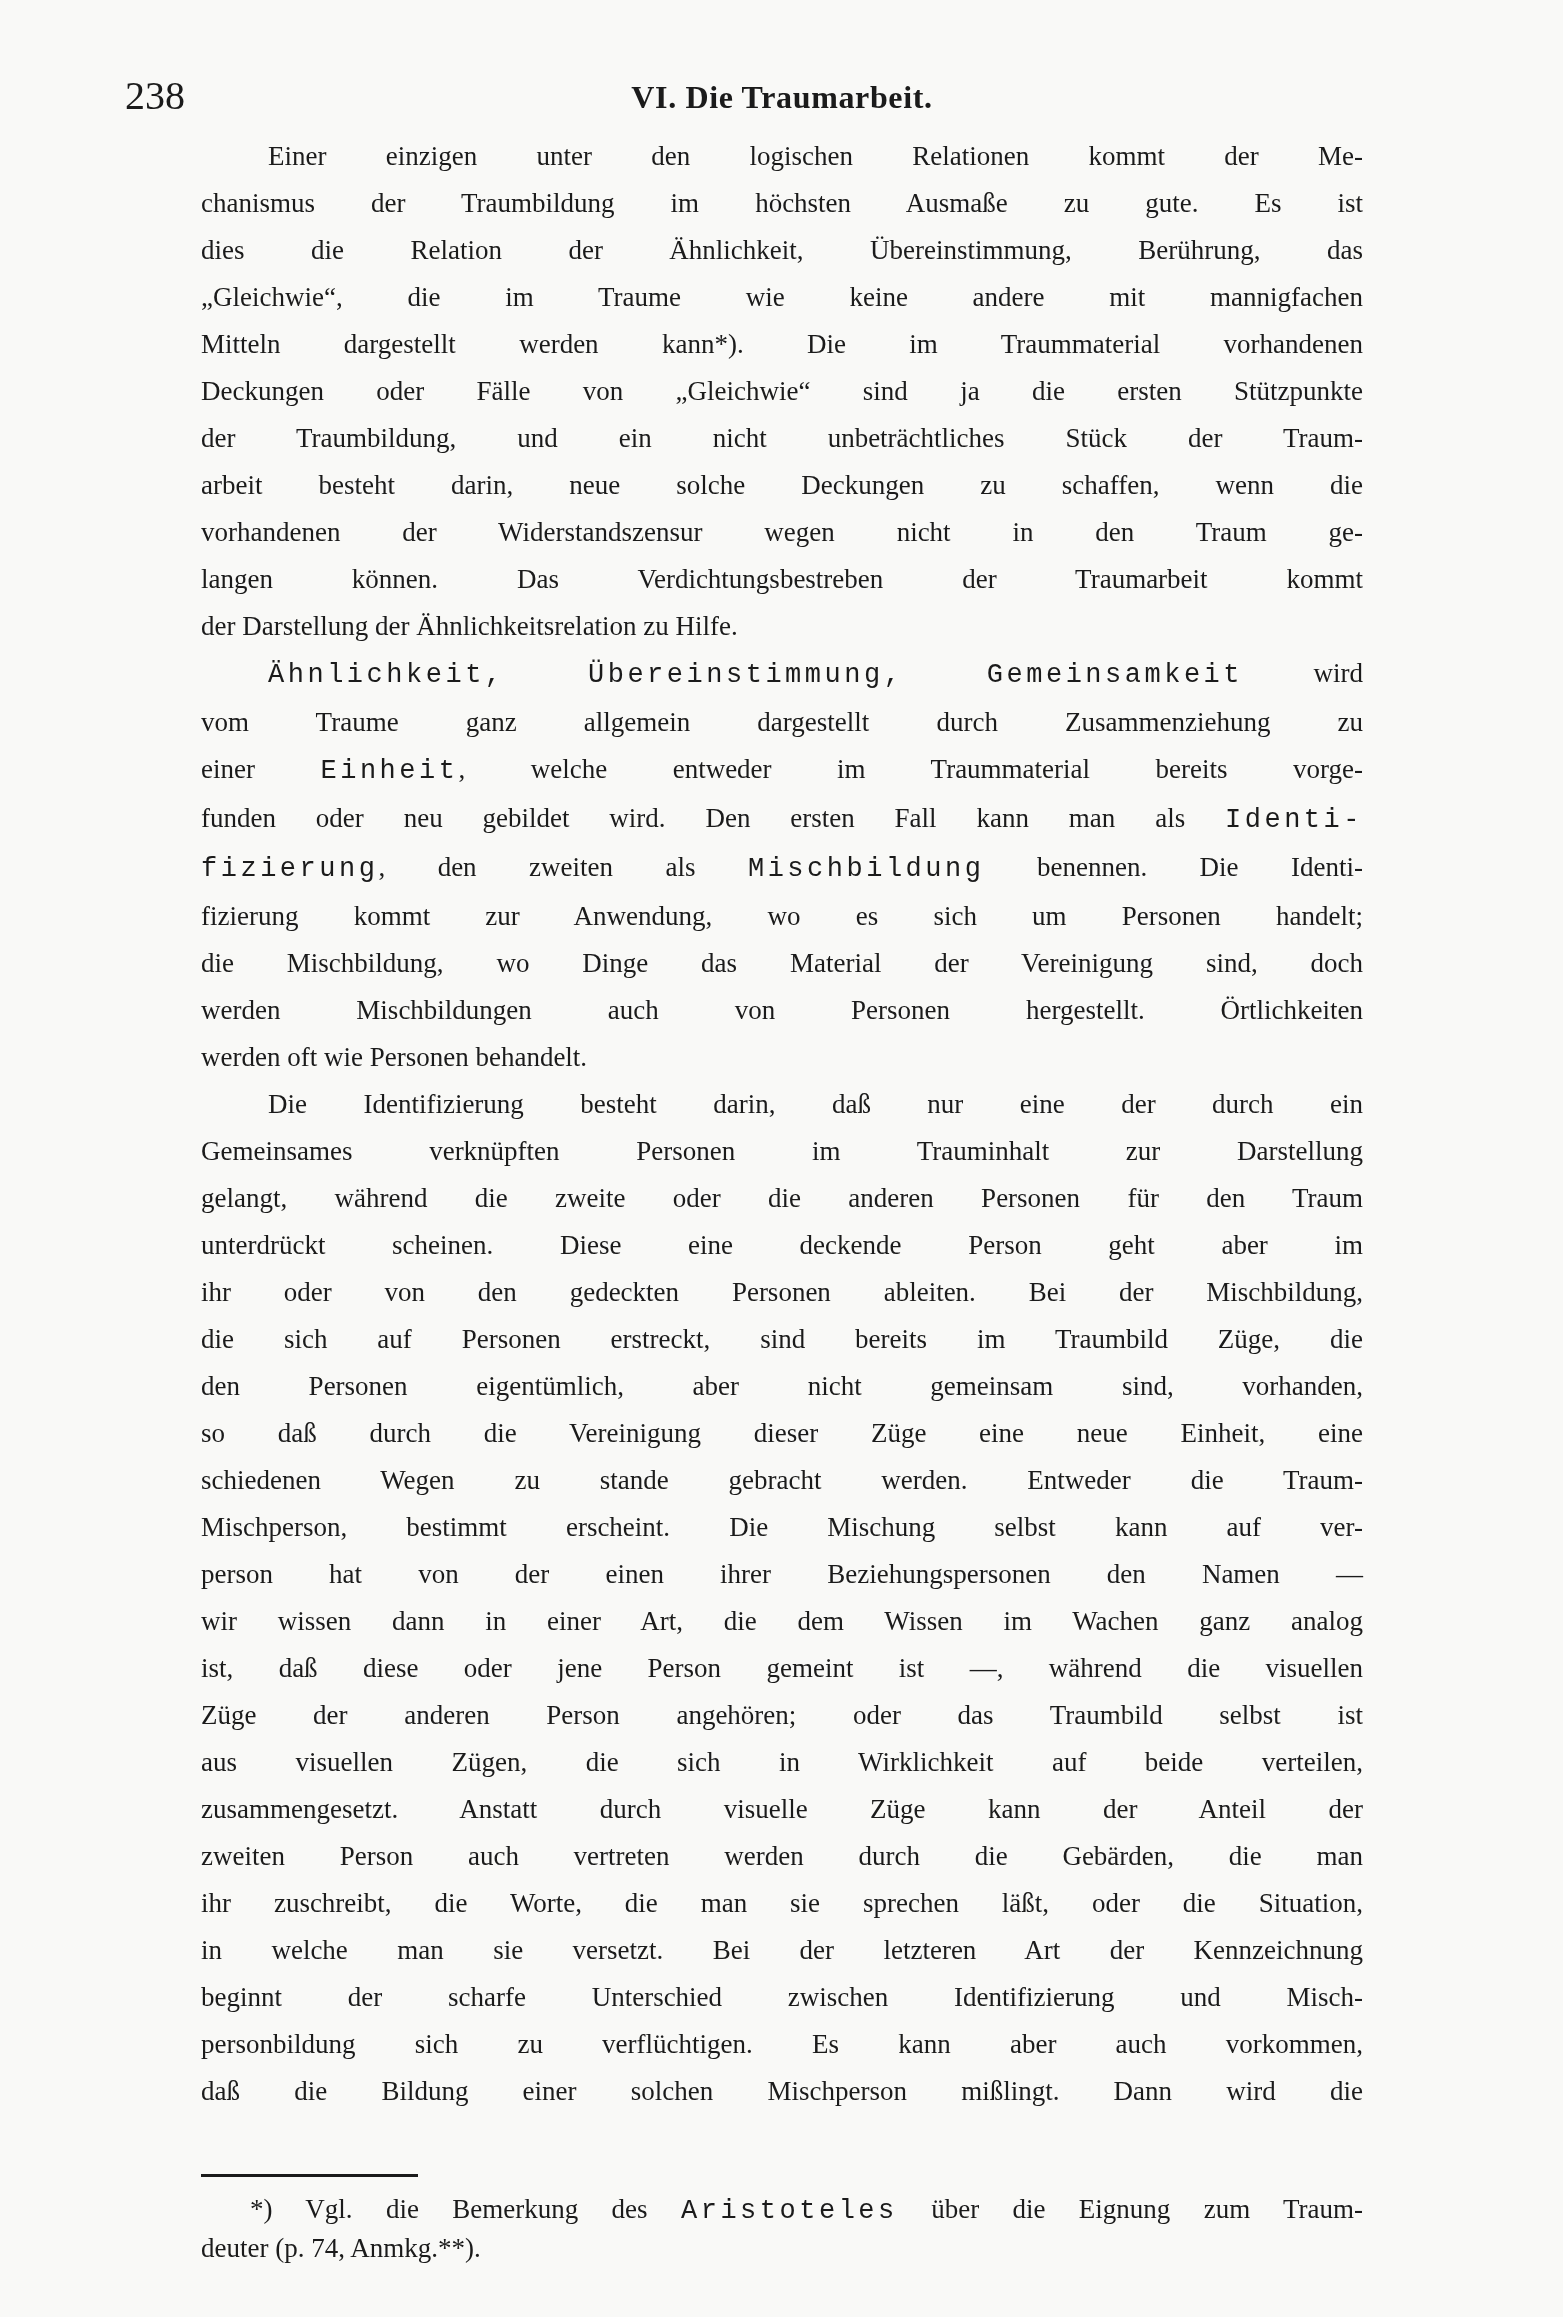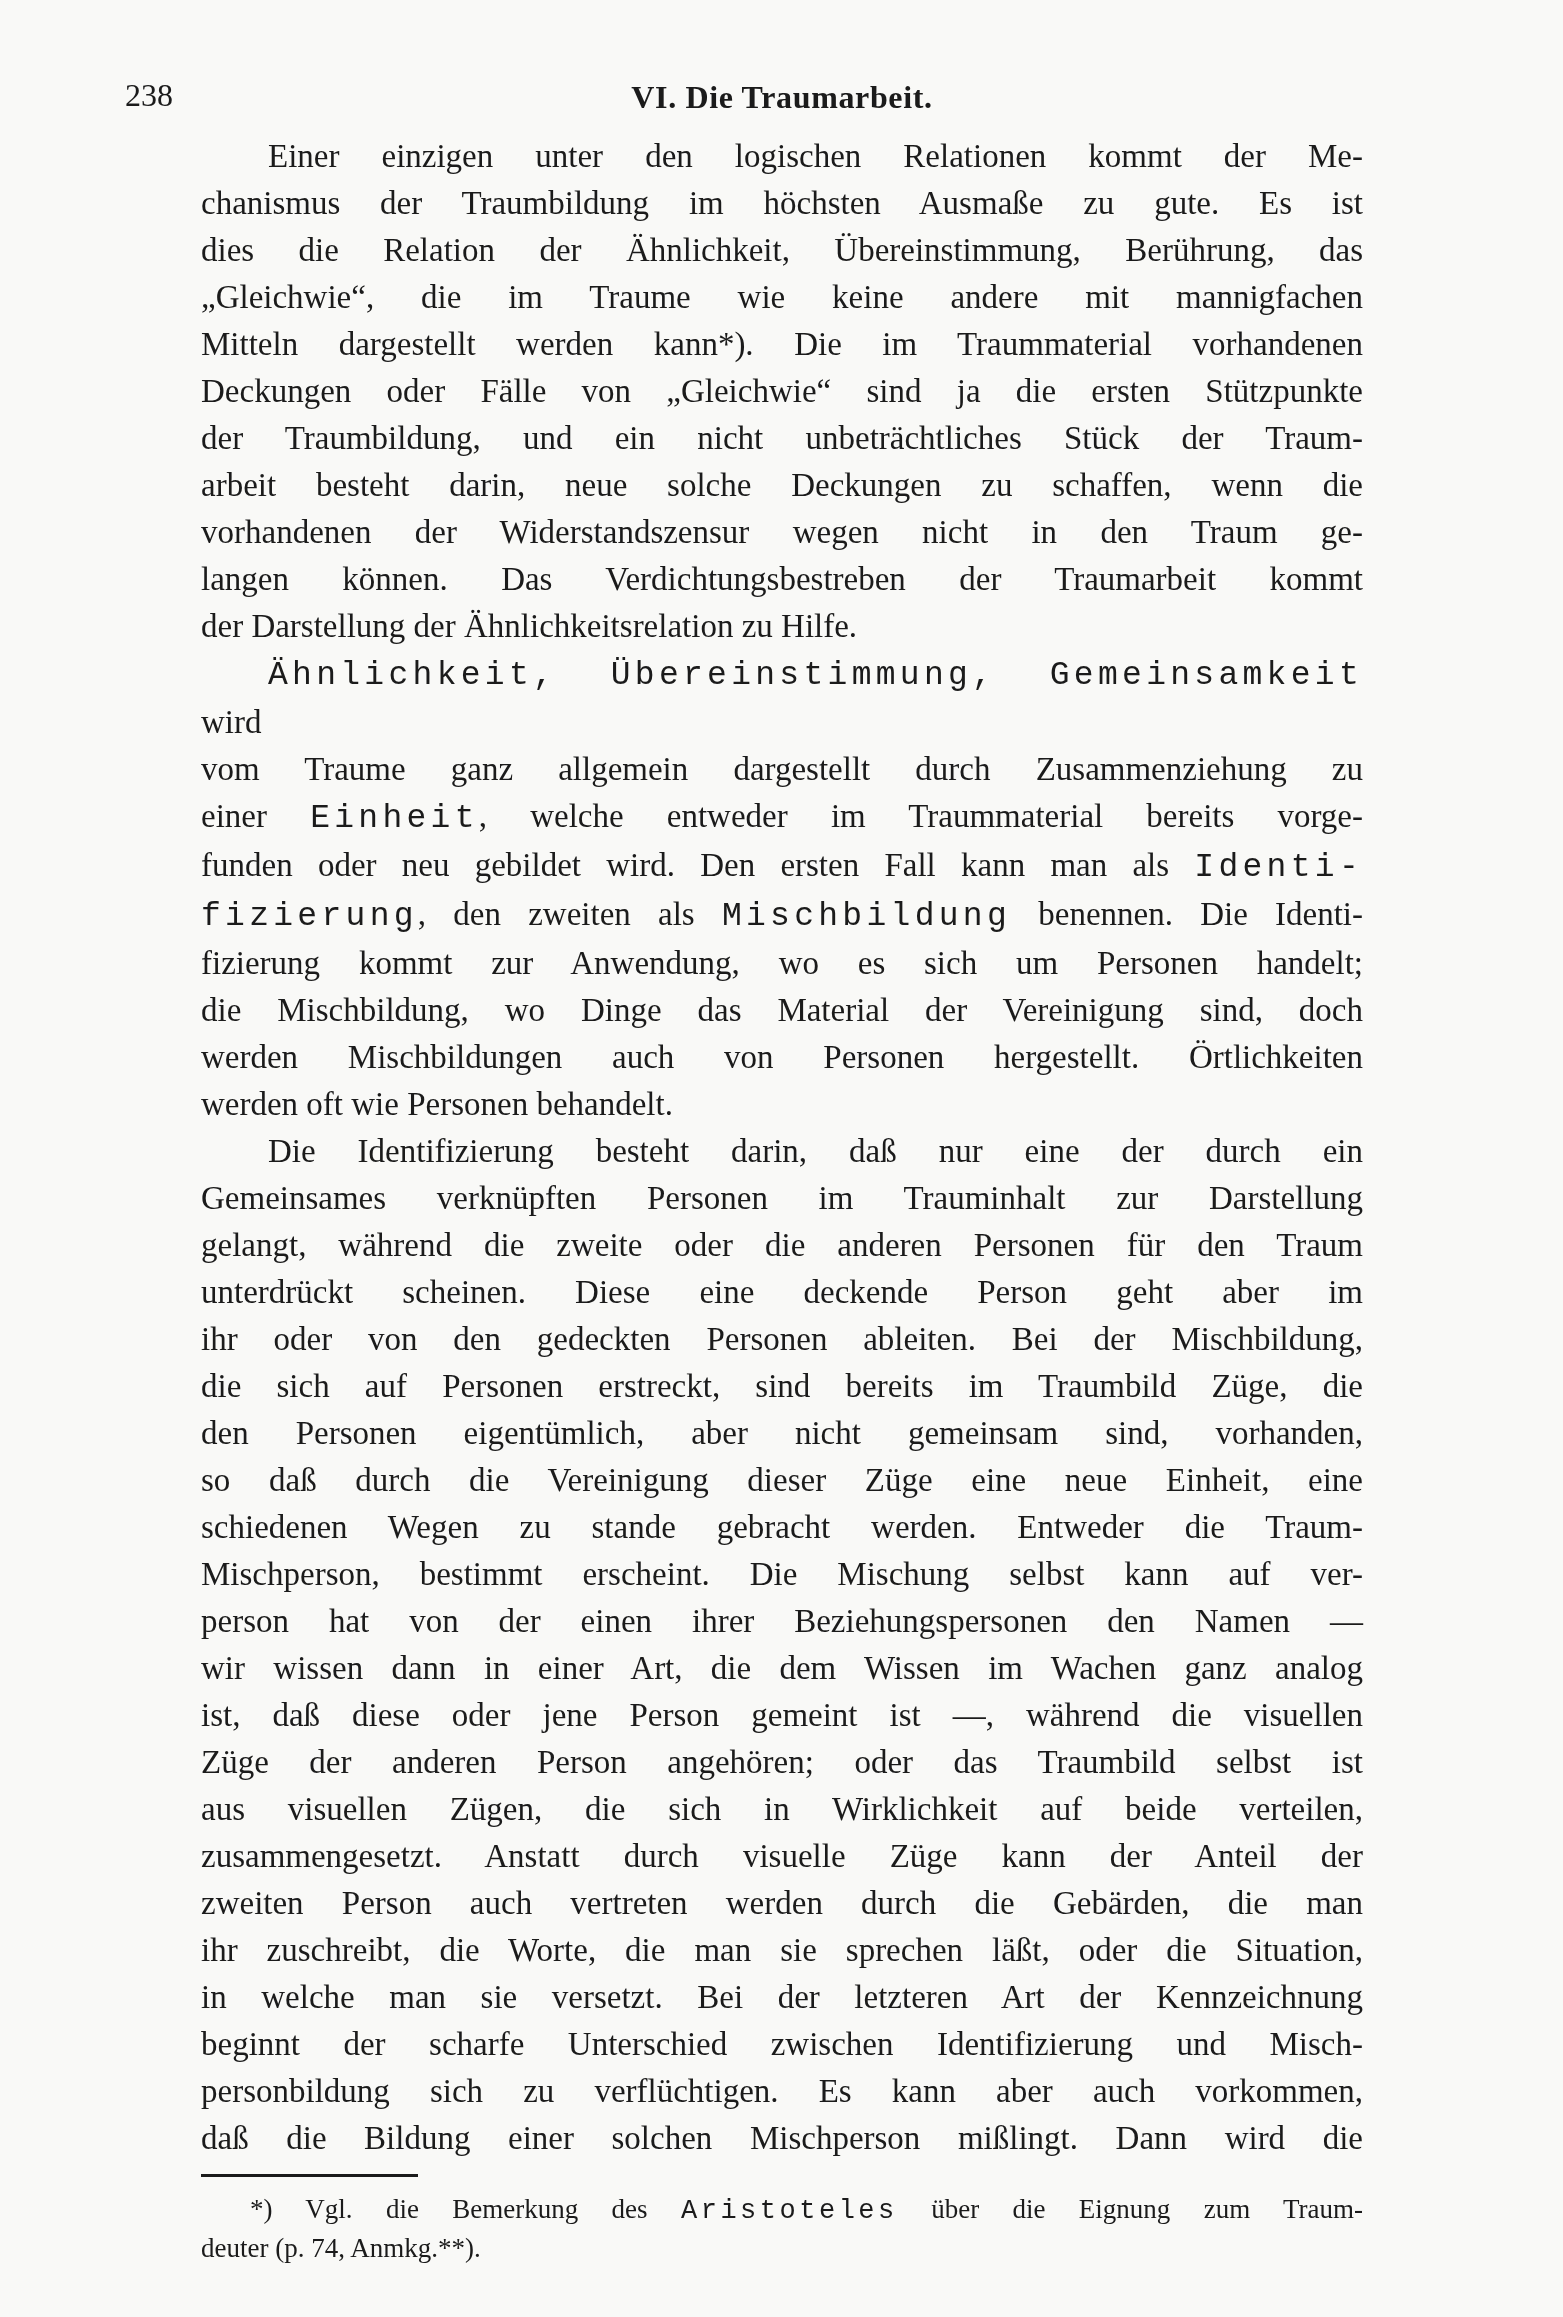--- a/index.html
+++ b/index.html
@@ -19,40 +19,40 @@
     margin: 0 auto;
     background: var(--paper);
     color: var(--ink);
     font-family: "Liberation Serif", "DejaVu Serif", serif;
     overflow: hidden;
   }
   .page-number {
     position: absolute;
     left: 125px;
     top: 75px;
-    font-size: 32px;
+    font-size: 40px;
     line-height: 41px;
   }
   .running-header {
     position: absolute;
     left: 201px;
     top: 77px;
     width: 1162px;
     text-align: center;
     font-size: 32px;
     line-height: 41px;
     font-weight: 700;
     letter-spacing: 0.02em;
   }
   .page-body {
     position: absolute;
     left: 201px;
     top: 133px;
     width: 1162px;
-    font-size: 33px;
+    font-size: 27px;
     line-height: 47px;
   }
   .paragraph { margin: 0; }
   .line {
     text-align: justify;
     text-align-last: justify;
   }
   .paragraph .line:first-child { text-indent: 67px; }
   .line.endline { text-align-last: left; }
   .gesperrt { letter-spacing: 0.13em; font-family: Liberation Mono, monospace; }

